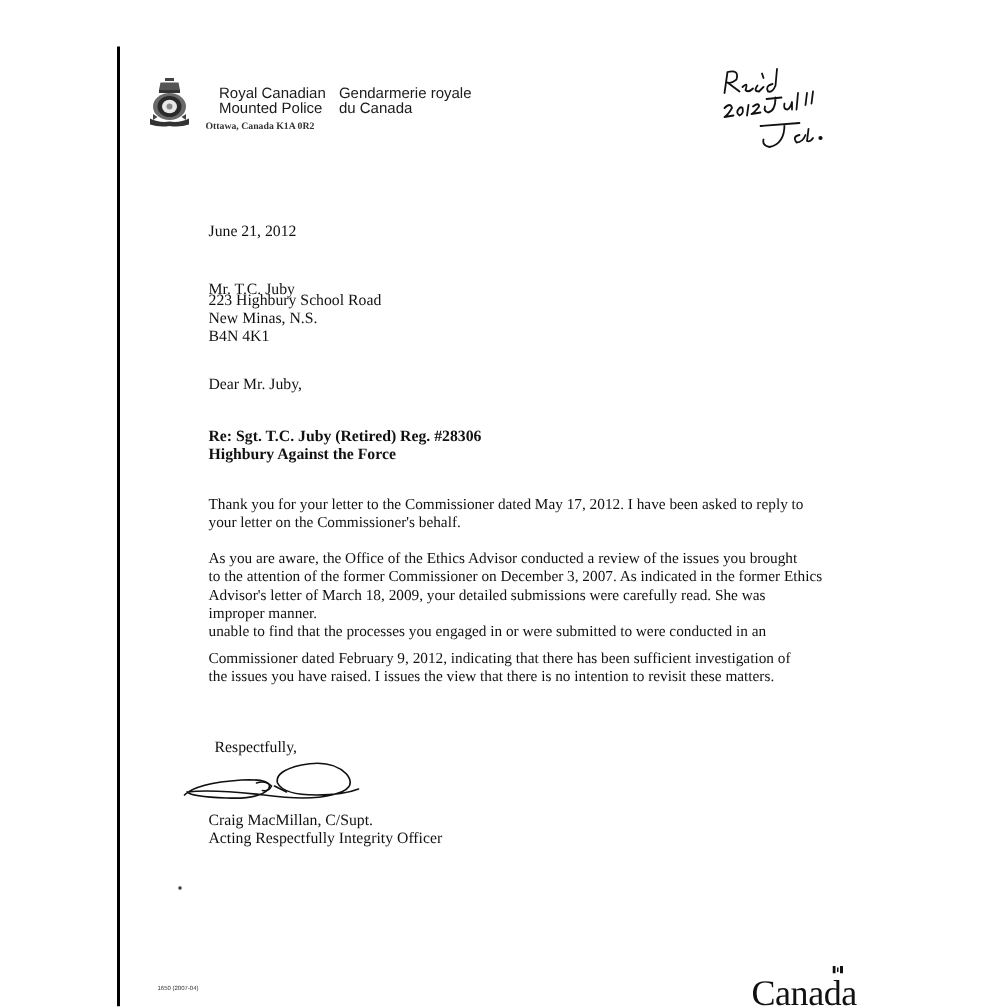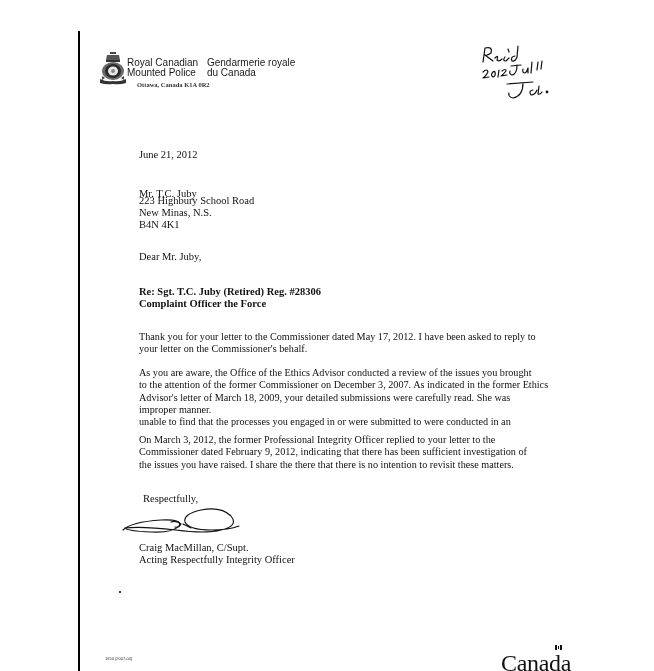--- a/index.html
+++ b/index.html
@@ -29,21 +29,21 @@
     }
     .crest {
       position: absolute;
       left: 0;
       top: 0;
       width: 28px;
       height: 36px;
     }
     .org-names {
       position: absolute;
-      left: 28px;
+      left: 47px;
       top: 6px;
       font-family: "Liberation Sans", "DejaVu Sans", sans-serif;
       font-size: 10px;
       line-height: 10px;
       color: #1a1a1a;
       white-space: nowrap;
     }
     .org-names .col {
       display: inline-block;
       vertical-align: top;
@@ -190,40 +190,39 @@
   <div class="text" style="left:139px; top:188px;">Mr. T.C. Juby</div>
   <div class="text" style="left:139px; top:195px;">223 Highbury School Road</div>
   <div class="text" style="left:139px; top:207px;">New Minas, N.S.</div>
   <div class="text" style="left:139px; top:219px;">B4N 4K1</div>
 </div>
 
 <div class="text" style="left:139px; top:251px;">Dear Mr. Juby,</div>
 
 <div>
   <div class="text bold" style="left:139px; top:286px;">Re: Sgt. T.C. Juby (Retired) Reg. #28306</div>
-  <div class="text bold" style="left:139px; top:298px;">Complaint Officer the Force</div>
+  <div class="text bold" style="left:139px; top:298px;">Highbury Against the Force</div>
 </div>
 
 <div class="para" style="top:331px;">
   <div>Thank you for your letter to the Commissioner dated May 17, 2012.  I have been asked to reply to</div>
   <div>your letter on the Commissioner's behalf.</div>
 </div>
 
 <div class="para" style="top:367px;">
   <div>As you are aware, the Office of the Ethics Advisor conducted a review of the issues you brought</div>
   <div>to the attention of the former Commissioner on December 3, 2007.  As indicated in the former Ethics</div>
   <div>Advisor's letter of March 18, 2009,  your detailed submissions were carefully read.  She was</div>
   <div>improper manner.</div>
   <div>unable to find that the processes you engaged in or were submitted to were conducted in an</div>
 </div>
 
 <div class="para" style="top:434px;">
-  <div>On March 3, 2012, the former Professional Integrity Officer replied to your letter to the</div>
   <div>Commissioner dated February 9, 2012, indicating that there has been sufficient investigation of</div>
-  <div>the issues you have raised. I share the there that there is no intention to revisit these matters.</div>
+  <div>the issues you have raised. I issues the view that there is no intention to revisit these matters.</div>
 </div>
 
 <div class="text" style="left:143px; top:493px;font-family:Liberation Serif, serif;">Respectfully,</div>
 
 <div class="signature">
   <svg viewBox="0 0 125 38" aria-hidden="true">
     <g fill="none" stroke="#111" stroke-width="1.1" stroke-linecap="round">
       <path d="M2 30 Q10 22 40 20 Q62 19 58 26 Q52 33 30 32 Q6 31 4 28 Q20 26 55 30 Q85 34 100 30 Q118 26 110 16 Q100 6 80 10 Q62 14 64 22 Q68 30 90 30 Q108 30 118 26"></path>
       <path d="M50 22 Q56 20 60 24 Q58 28 54 27"></path>
       <path d="M62 24 L70 28"></path>

